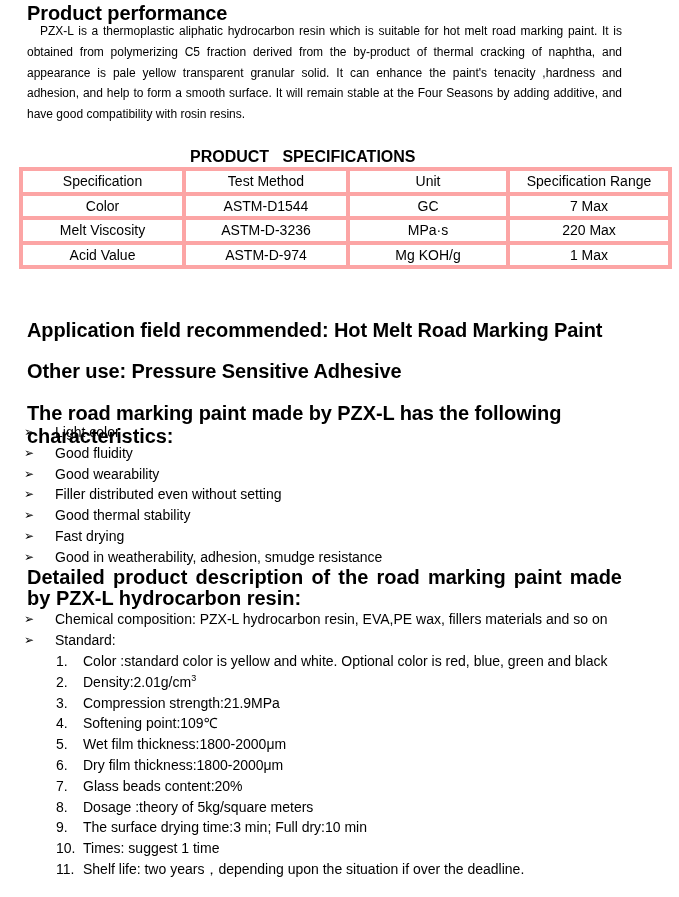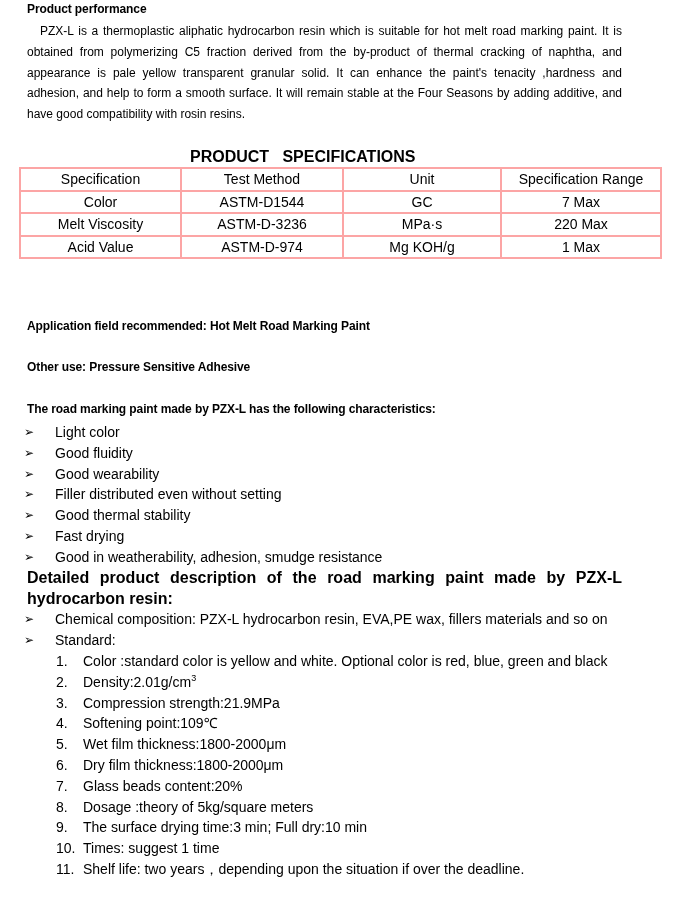--- a/index.html
+++ b/index.html
@@ -2,50 +2,50 @@
 <html><head>
 <meta charset="utf-8">
 <style>
   html, body { margin: 0; padding: 0; background: #ffffff; }
   body {
     width: 679px; height: 897px; position: relative; overflow: hidden;
     font-family: "Liberation Sans", sans-serif; color: #000;
     font-size: 14.2px;
   }
   .abs { position: absolute; }
-  .h-bold { font-weight: bold; font-size: 12px; letter-spacing: -0.1px; }
+  .h-bold { font-weight: bold; font-size: 20px; letter-spacing: -0.1px; }
   .para {
     left: 27px; width: 595px; top: 21px;
     line-height: 20.8px; text-align: justify; font-size: 12px;
   }
   .para .indent { display: inline-block; width: 13px; }
   .table-title {
     left: 0; width: 679px; top: 148px; text-align: left;
     font-weight: bold; font-size: 16px;
   }
   .table-title span { position: absolute; left: 190px; white-space: pre; }
   table.spec {
     position: absolute; left: 19px; top: 167px;
     border-collapse: collapse; font-size: 14px;
   }
   table.spec td {
-    border: 2px solid #fca5a5; text-align: center; height: 20.5px;
+    border: 4px solid #fca5a5; text-align: center; height: 20.5px;
     padding: 0; line-height: 20px;
   }
   .c1 { width: 159px; } .c2 { width: 160px; } .c3 { width: 156px; } .c4 { width: 158px; }
   .bullet-list { left: 24px; margin: 0; padding: 0; list-style: none; }
   .bullet-list li { position: relative; height: 20.8px; line-height: 20.8px; font-size: 14px; }
   .bullet-list .mark { position: absolute; left: 0; width: 20px; font-size: 12px; }
   .bullet-list .txt { position: absolute; left: 31px; white-space: nowrap; }
   .num-list { left: 52px; margin: 0; padding: 0; list-style: none; }
   .num-list li { position: relative; height: 20.8px; line-height: 20.8px; font-size: 14px; }
   .num-list .n { position: absolute; left: 4px; }
   .num-list .txt { position: absolute; left: 31px; white-space: nowrap; }
   .detail-head {
-    left: 27px; width: 595px; top: 567px; font-weight: bold; font-size: 16px;
+    left: 27px; width: 595px; top: 567px; font-weight: bold; font-size: 20px;
     line-height: 21px; text-align: justify; text-align-last: left;
   }
   sup { font-size: 9px; line-height: 0; }
 </style>
 </head>
 <body>
 
 <div class="abs h-bold" style="left:27px; top:2px;">Product performance</div>
 <div class="abs para"><span class="indent"></span><span>PZX-L is a thermoplastic aliphatic hydrocarbon resin which is suitable for hot melt road marking paint. It is obtained from polymerizing C5 fraction derived from the by-product of thermal cracking of naphtha, and appearance is pale yellow transparent granular solid. It can enhance the paint's tenacity ,hardness and adhesion, and help to form a smooth surface. It will remain stable at the Four Seasons by adding additive, and have good compatibility with rosin resins.</span></div>
 

